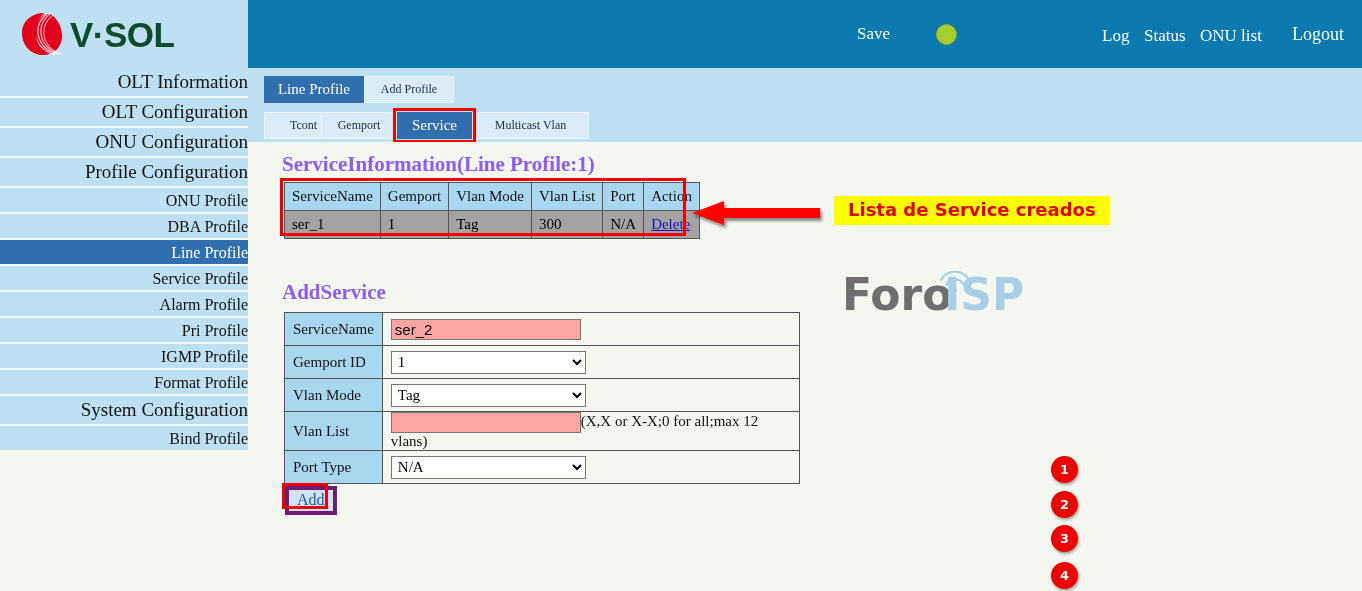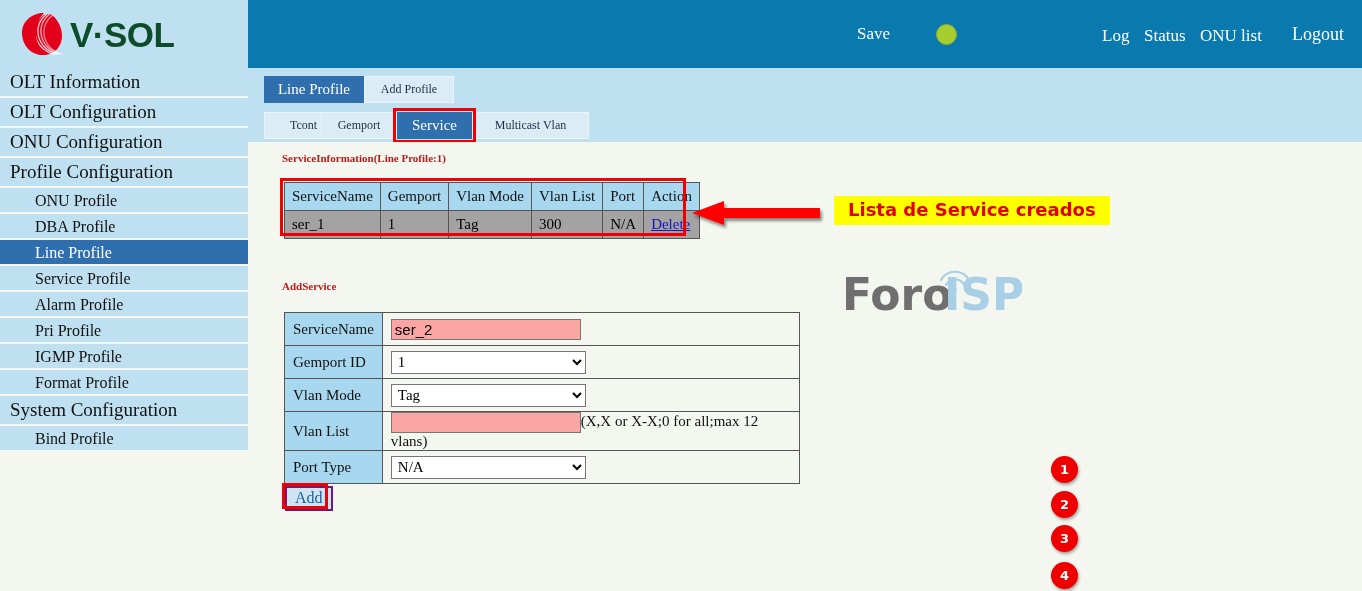--- a/index.html
+++ b/index.html
@@ -12,20 +12,21 @@
   }
 
   
   #app { position: relative; width: 1362px; height: 591px; }
 
   
   #sidebar {
     position: absolute; left: 0; top: 0;
     width: 248px; height: 591px;
     background: #f4f7ef;
+    text-align: right;
   }
   #logo-bar {
     position: relative;
     width: 248px; height: 68px;
     background: #bfe0f0;
     display: flex; align-items: center;
   }
   #logo-wrap { display: flex; align-items: center; margin-left: 20px; }
   #logo-mark { width: 44px; height: 46px; flex: 0 0 auto; }
   #logo-text {
@@ -125,22 +126,22 @@
   #content {
     position: absolute; left: 248px; top: 142px;
     width: 1114px; height: 449px;
     background: #f4f7ef;
     overflow: hidden;
   }
 
   .sec-title {
     position: absolute;
     font-weight: bold;
-    font-size: 11px;
-    color: #b91c1c;
+    font-size: 21px;
+    color: #8b5cf6;
   }
   #title-service-info { left: 34px; top: 10px; }
   #title-add-service  { left: 34px; top: 138px; }
 
   
   #svc-table {
     position: absolute; left: 36px; top: 40px;
     border-collapse: collapse;
     background: #ffffff;
     font-size: 15px;
@@ -227,21 +228,21 @@
     padding: 0 2px;
     vertical-align: middle;
   }
   .hint { font-size: 15px; color: #111; }
 
   
   #add-btn {
     position: absolute;
     left: 285px; top: 486px;
     background: #cfe3f0;
-    border: 2px solid #701a75;
+    border: 4px solid #701a75;
     color: #1d5fa8;
     font-family: "Liberation Serif", serif;
     font-size: 16px;
     padding: 1px 8px 2px 8px;
     cursor: pointer;
   }
   #add-highlight {
     position: absolute;
     left: 282px; top: 483px; width: 46px; height: 26px;
     border: 3px solid #f00000;

